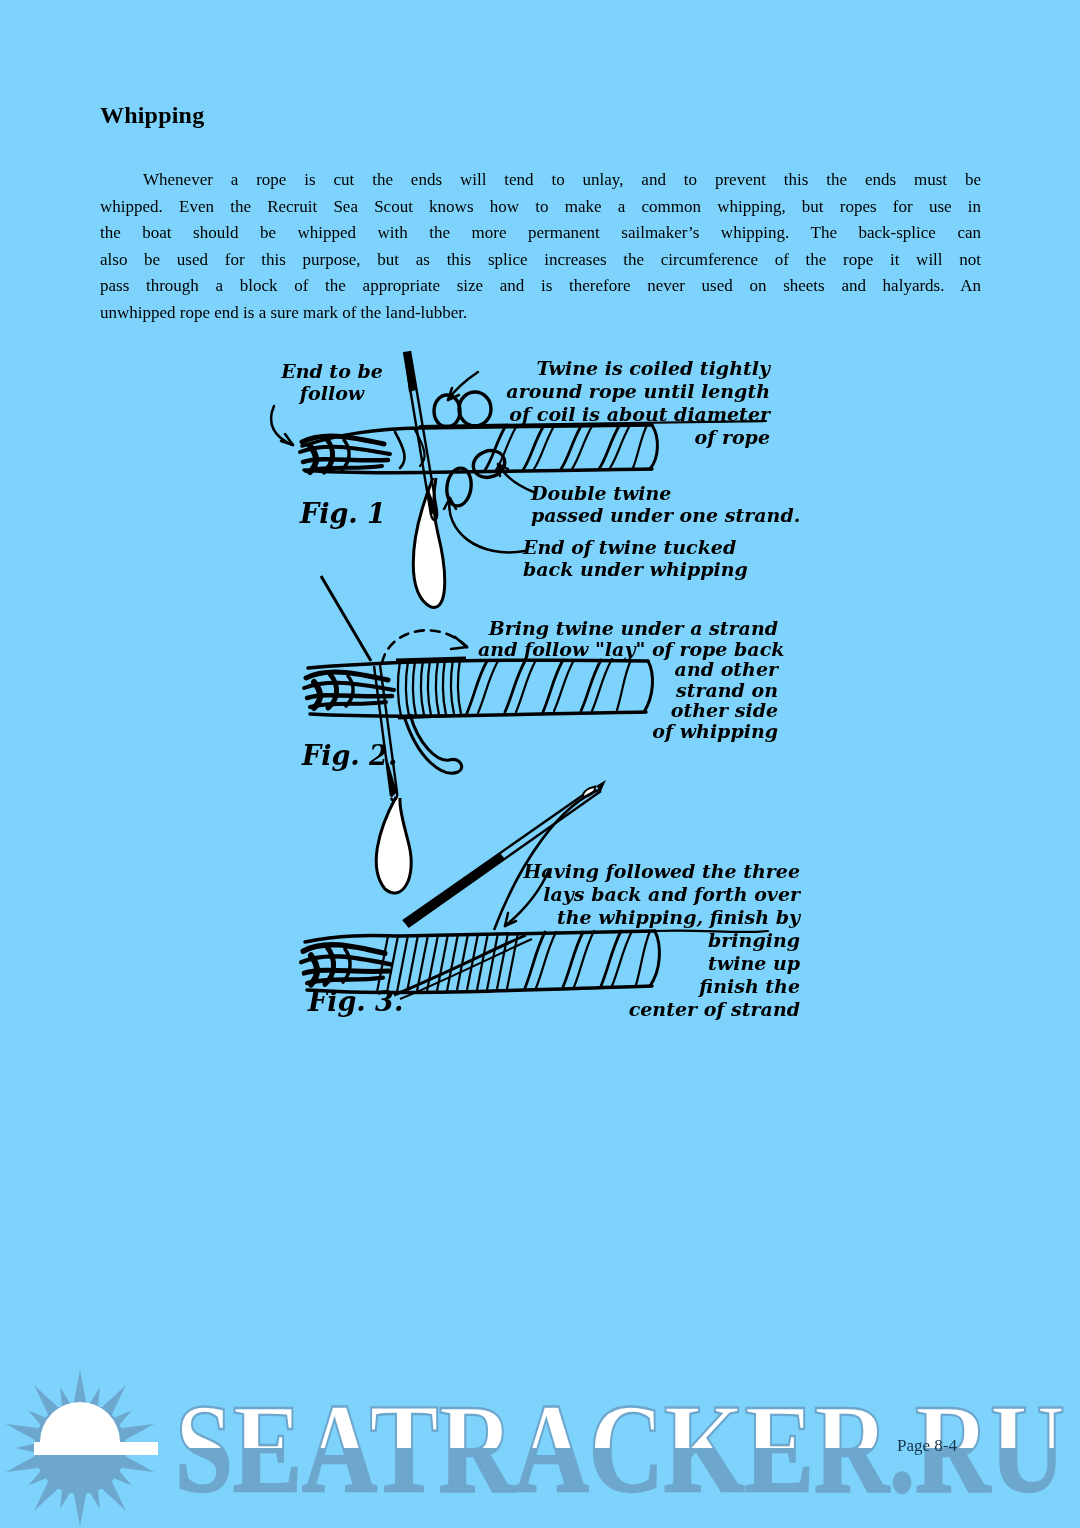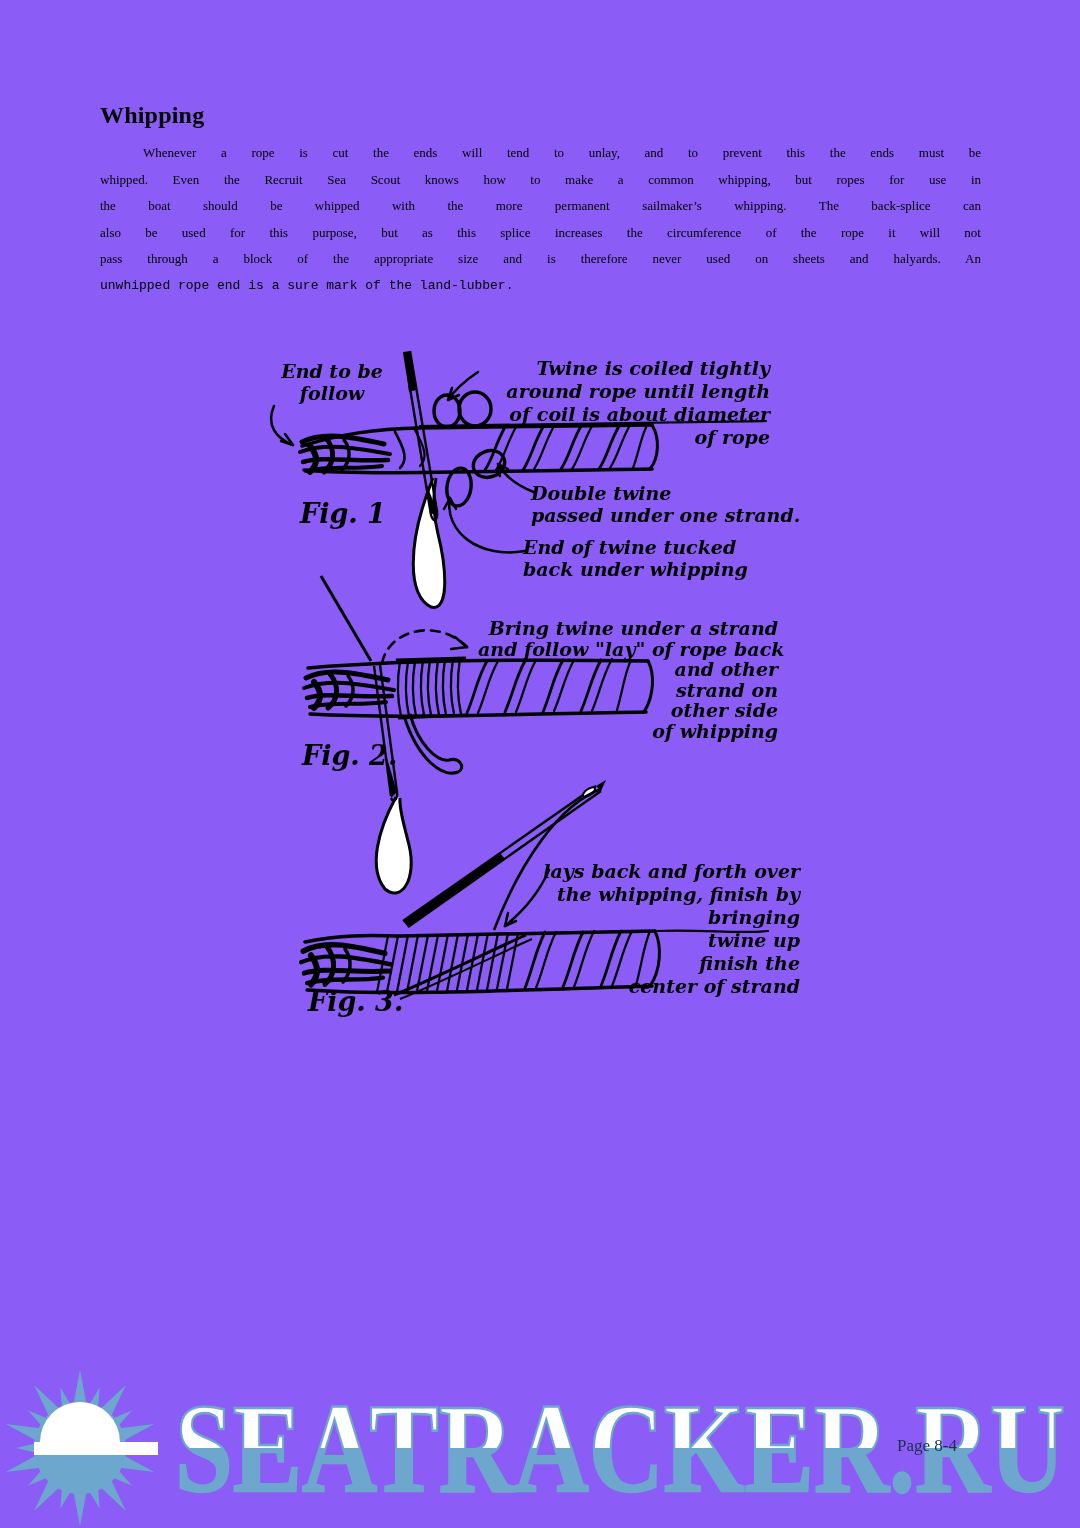--- a/index.html
+++ b/index.html
@@ -1,38 +1,38 @@
 <!DOCTYPE html>
 <html><head>
 <meta charset="utf-8">
 <style>
   html,body{margin:0;padding:0;background:#e8e8e8;}
   .page{
     position:relative;
     width:1080px;height:1528px;
-    background:#8b5cf6;
+    background:#7dd3fc;
     overflow:hidden;
     font-family:"Liberation Serif", serif;
     color:#000;
   }
   .heading{
     position:absolute;left:100px;top:102px;
     font-size:24px;font-weight:bold;letter-spacing:.2px;
   }
   .bodytext{
-    position:absolute;left:100px;top:140px;width:881px;
-    font-size:13px;line-height:26.6px;
+    position:absolute;left:100px;top:167px;width:881px;
+    font-size:17px;line-height:26.6px;
   }
   .body-line{
     text-align:justify;
     text-align-last:justify;
     white-space:normal;
   }
   .body-line.first{ text-indent:43px; }
-  .body-line.last{ text-align:left;text-align-last:left;font-family:Liberation Mono, monospace; }
+  .body-line.last{ text-align:left;text-align-last:left; }
   .figure-wrap{position:absolute;left:0;top:0;width:1032px;height:1528px;}
   .sketch{position:absolute;left:250px;top:330px;}
   .hand{
     position:absolute;
     font-family:"DejaVu Serif", serif;
     font-style:italic;
     font-weight:700;
     font-size:19px;
     line-height:22px;
     color:#000;
@@ -257,20 +257,21 @@
       <div>Bring twine under a strand</div>
       <div>and follow "lay" of rope back</div>
       <div>and other</div>
       <div>strand on</div>
       <div>other side</div>
       <div>of whipping</div>
     </div>
     <div class="figlabel" style="left:302px;top:740px;">Fig. 2.</div>
 
     <div class="hand right" style="left:495px;top:860px;width:305px;line-height:23px;">
+      <div>Having followed the three</div>
       <div>lays back and forth over</div>
       <div>the whipping, finish by</div>
       <div>bringing</div>
       <div>twine up</div>
       <div>finish the</div>
       <div>center of strand</div>
     </div>
     <div class="figlabel" style="left:308px;top:986px;">Fig. 3.</div>
   </div>
 

